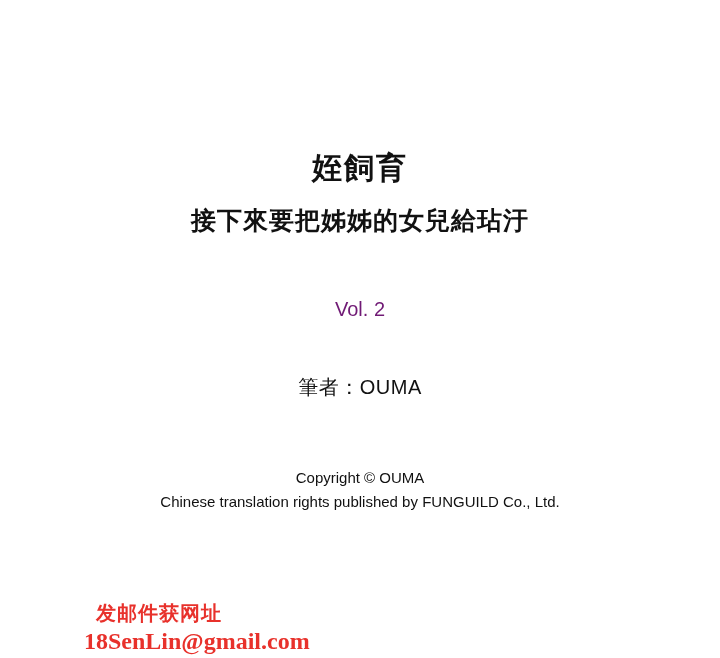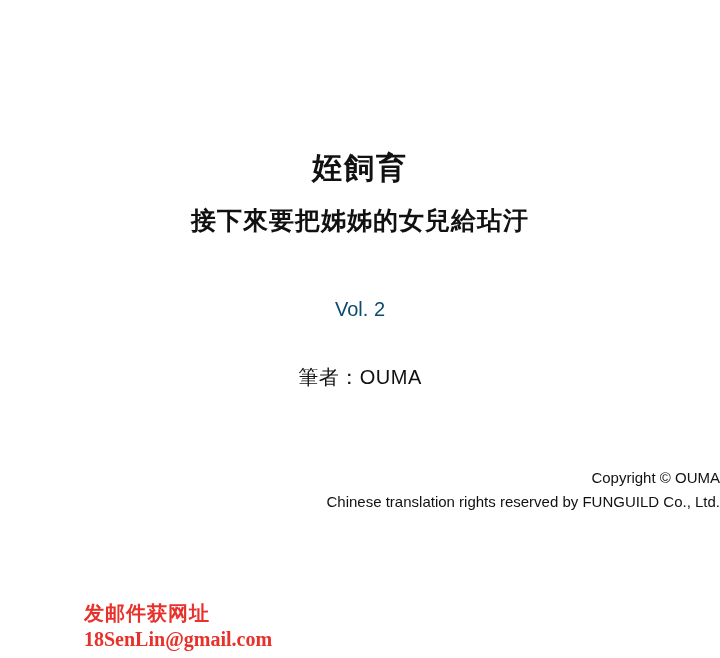--- a/index.html
+++ b/index.html
@@ -43,81 +43,82 @@
     margin: 14px 0 8px 0;
     color: #111111;
   }
   .volume {
     position: absolute;
     top: 298px;
     left: 0;
     width: 100%;
     text-align: center;
     font-size: 20px;
-    color: #0c4a6e;
+    color: #701a75;
   }
   .author {
     position: absolute;
-    top: 364px;
+    top: 374px;
     left: 0;
     width: 100%;
     text-align: center;
     font-size: 20px;
     color: #111111;
     letter-spacing: 0.5px;
   }
   .copyright-block {
     position: absolute;
     top: 466px;
     left: 0;
     width: 100%;
-    text-align: right;
+    text-align: center;
     font-size: 15px;
     line-height: 1.58;
     color: #111111;
   }
   .copyright-block div {
     margin: 0;
   }
   .watermark {
     position: absolute;
     left: 84px;
     top: 600px;
     color: #e8312b;
     font-family: "Liberation Serif", serif;
     font-weight: bold;
     text-align: left;
     line-height: 1.3;
   }
   .watermark .wm-line1 {
     font-size: 20px;
     letter-spacing: 1px;
+    margin-left: 12px;
   }
   .watermark .wm-line2 {
-    font-size: 20px;
+    font-size: 24px;
     letter-spacing: 0px;
   }
 </style>
 </head>
 <body>
 
 <div class="page">
 
   <div class="title-block">
     <h1 class="main-title">姪飼育</h1>
     <h2 class="sub-title">接下來要把姊姊的女兒給玷汙</h2>
   </div>
 
   <div class="volume">Vol. 2</div>
 
   <div class="author">筆者：OUMA</div>
 
   <div class="copyright-block">
     <div>Copyright © OUMA</div>
-    <div>Chinese translation rights reserved by FUNGUILD Co., Ltd.</div>
+    <div>Chinese translation rights published by FUNGUILD Co., Ltd.</div>
   </div>
 
   <div class="watermark">
     <div class="wm-line1">发邮件获网址</div>
     <div class="wm-line2">18SenLin@gmail.com</div>
   </div>
 
 </div>
 
 </body></html>

